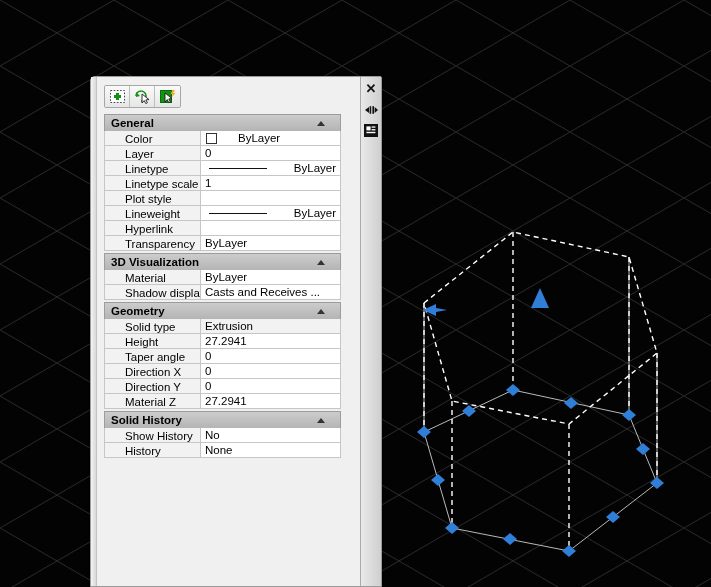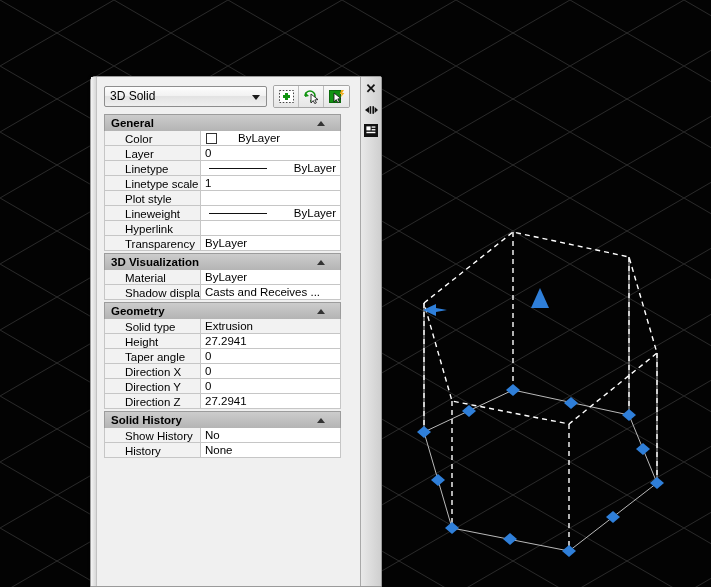--- a/index.html
+++ b/index.html
@@ -316,24 +316,20 @@
 </div>
 
 <div id="props-palette">
 
   <div class="rail-left"></div>
 
   <div class="palette-body">
 
     <div class="palette-toolbar">
 
-      <div class="combo">
-        <span class="combo-text">3D Solid</span>
-        <span class="combo-arrow"></span>
-      </div>
 
       <div class="tool-group">
 
         <div class="tool-btn">
           <svg width="17" height="15" viewBox="0 0 17 15">
             <rect x="1.5" y="1.5" width="14" height="12" fill="#ffffff" stroke="#444" stroke-width="1" stroke-dasharray="1.6 1.6"></rect>
             <rect x="7" y="4" width="3" height="7" fill="#119411"></rect>
             <rect x="5" y="6" width="7" height="3" fill="#119411"></rect>
           </svg>
         </div>
@@ -458,21 +454,21 @@
               <span>0</span>
             </div>
           </div>
           <div class="prop-row">
             <div class="prop-name">Direction Y</div>
             <div class="prop-val">
               <span>0</span>
             </div>
           </div>
           <div class="prop-row">
-            <div class="prop-name">Direction Z</div>
+            <div class="prop-name">Material Z</div>
             <div class="prop-val">
               <span>27.2941</span>
             </div>
           </div>
           <div class="section-gap"></div>
           <div class="section-head">
             <span>Solid History</span>
             <span class="section-collapse"></span>
           </div>
           <div class="prop-row">

